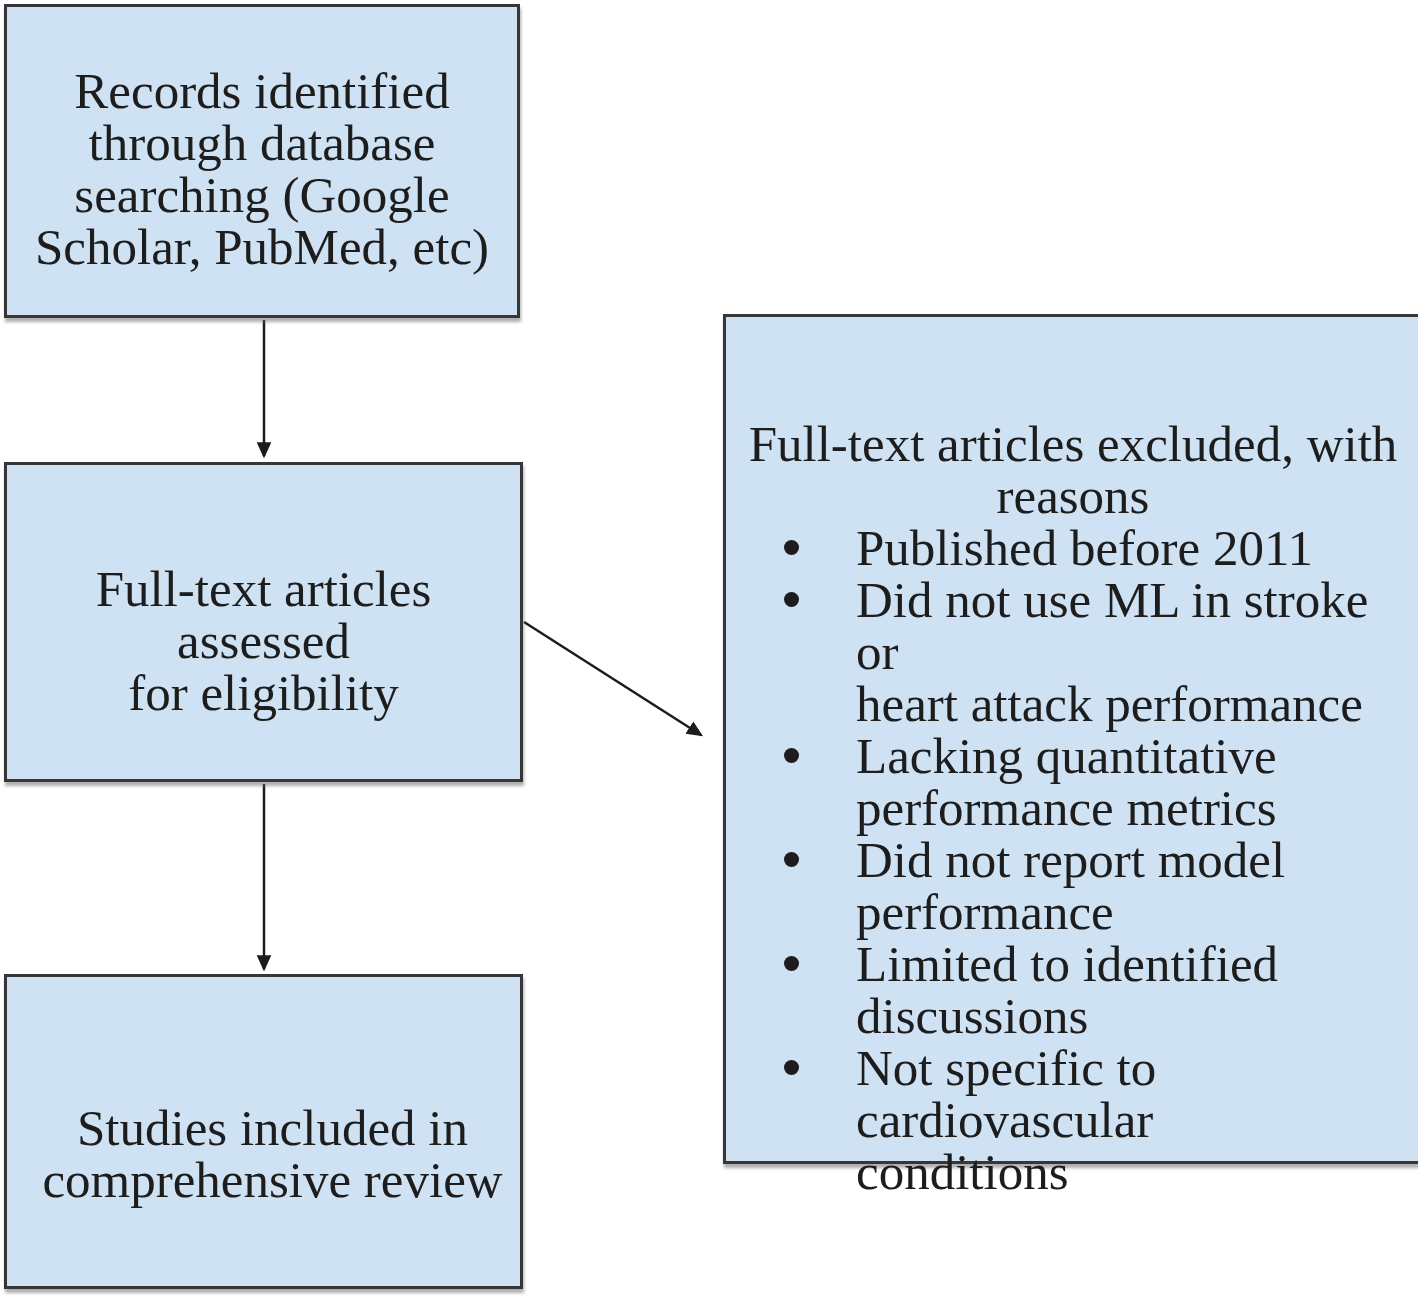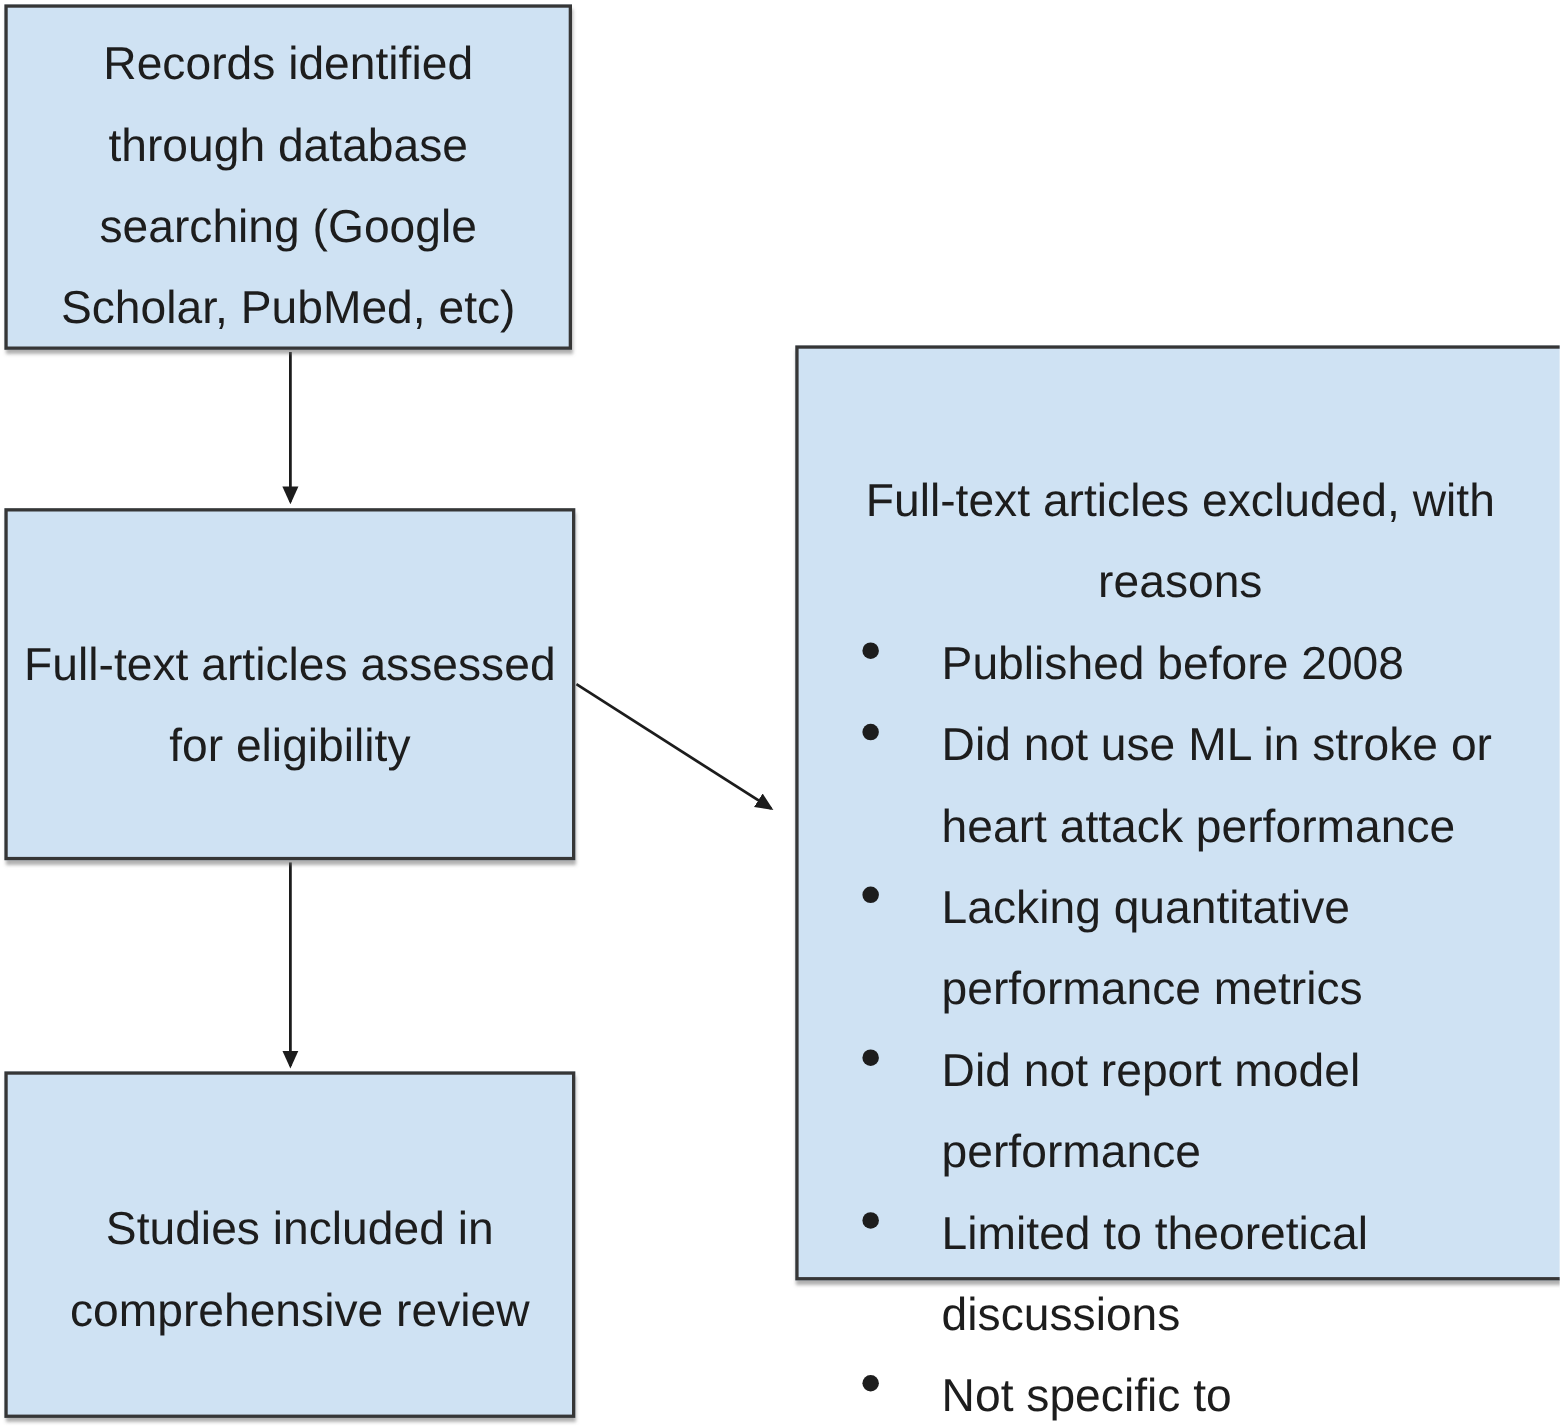--- a/index.html
+++ b/index.html
@@ -15,22 +15,23 @@
     font-family: "Liberation Sans", sans-serif;
     color: var(--text, #1d1d1d);
     overflow: hidden;
   }
   .flow-box {
     position: absolute;
     box-sizing: border-box;
     background: var(--box-fill, #cfe2f3);
     border: 3px solid var(--box-border, #363636);
     box-shadow: 1px 4px 3px rgba(110, 110, 110, 0.55);
-    font-size: 42px;
-    line-height: 74px;
+    font-size: 51px;
+    line-height: 52px;
+    font-family: Liberation Serif, serif;
   }
   .center-box {
     display: flex;
     align-items: center;
     justify-content: center;
     text-align: center;
   }
   .pre-line { white-space: pre-line; }
 
   #box-records  { left: 4px;   top: 4px;   width: 516px; height: 314px; padding-top: 16px; }
@@ -104,27 +105,27 @@
 
   <div id="box-included" class="flow-box center-box">
     <div class="pre-line">Studies included in
 comprehensive review</div>
   </div>
 
   <div id="box-excluded" class="flow-box">
     <div class="excluded-title">Full-text articles excluded, with
 reasons</div>
     <ul class="excluded-list">
-        <li>Published before 2008</li>
+        <li>Published before 2011</li>
         <li>Did not use ML in stroke or
 heart attack performance</li>
         <li>Lacking quantitative
 performance metrics</li>
         <li>Did not report model
 performance</li>
-        <li>Limited to theoretical
+        <li>Limited to identified
 discussions</li>
         <li>Not specific to cardiovascular
 conditions</li>
       </ul>
   </div>
 
 </div>
 
 </body></html>

